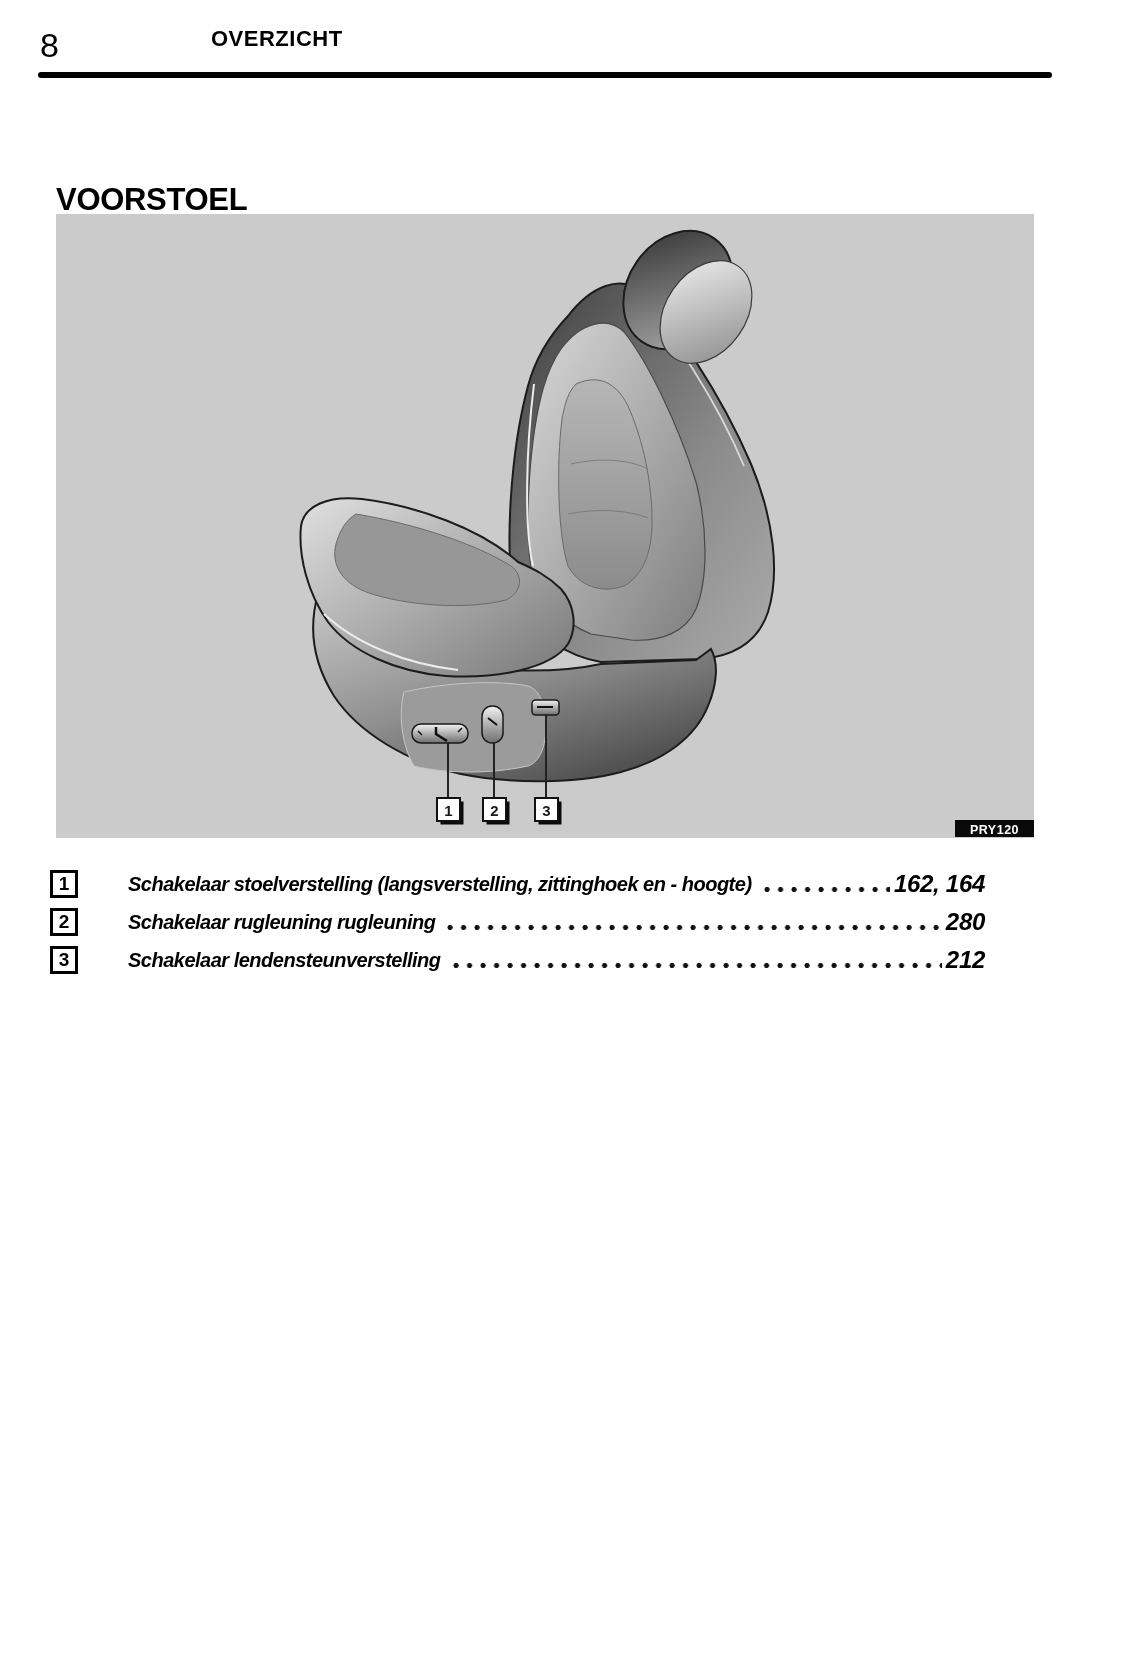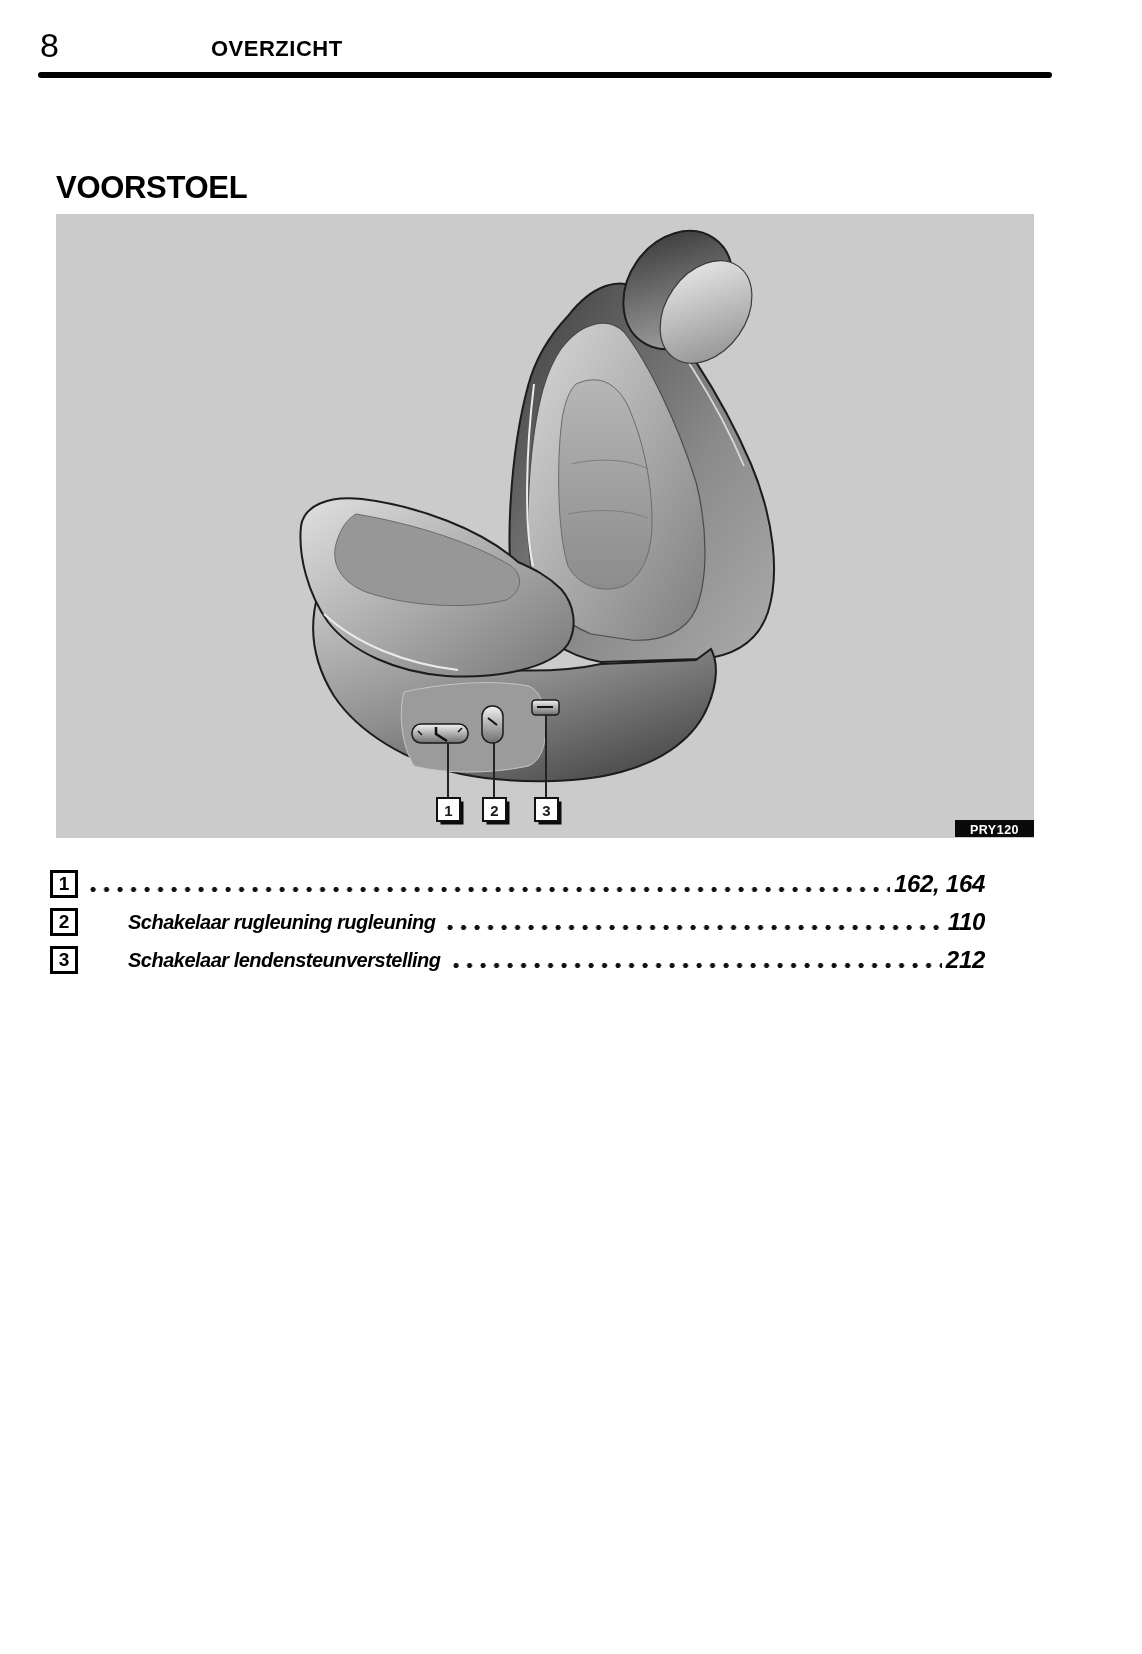--- a/index.html
+++ b/index.html
@@ -2,23 +2,23 @@
 <html><head>
 <meta charset="utf-8">
 <style>
   html,body { margin:0; padding:0; background:#ffffff; }
   .page {
     position:relative; width:1142px; height:1654px; background:#ffffff;
     font-family:"Liberation Sans", sans-serif; color:#000; overflow:hidden;
   }
   .abs { position:absolute; }
   .page-number { left:40px; top:28px; font-size:34px; font-weight:400; line-height:1; }
-  .section-title { left:211px; top:38px; font-size:22px; font-weight:bold; letter-spacing:0.5px; line-height:1; }
+  .section-title { left:211px; top:28px; font-size:22px; font-weight:bold; letter-spacing:0.5px; line-height:1; }
   .header-rule { left:38px; top:72px; width:1014px; height:6px; background:#000; border-radius:3px; }
-  .page-title { left:56px; top:172px; font-size:31px; font-weight:bold; letter-spacing:-0.3px; line-height:1; }
+  .page-title { left:56px; top:184px; font-size:31px; font-weight:bold; letter-spacing:-0.3px; line-height:1; }
   .figure-box { left:56px; top:214px; width:978px; height:624px; background:#cbcbcb; }
   .ref-row { left:50px; width:935px; height:28px; display:flex; align-items:center; }
   .row-1 { top:870px; } .row-2 { top:908px; } .row-3 { top:946px; }
   .num-box {
     width:28px; height:28px; box-sizing:border-box; border:3px solid #000; background:#fff;
     display:flex; align-items:center; justify-content:center;
     font-size:19px; font-weight:bold; flex:0 0 auto;
   }
   .item-label {
     margin-left:50px; font-size:20px; font-weight:bold; font-style:italic;
@@ -146,28 +146,29 @@
 
       <g>
         <rect x="899" y="606" width="79" height="17" fill="#0a0a0a"></rect>
         <text x="938.5" y="619.5" text-anchor="middle" font-size="12.5" font-weight="bold" fill="#ffffff" letter-spacing="0.5">PRY120</text>
       </g>
     </svg>
   </div>
 
   <div class="abs ref-row row-1">
     <div class="num-box">1</div>
+    <div class="item-label">Schakelaar stoelverstelling (langsverstelling, zittinghoek en - hoogte)</div>
     <div class="dot-leader"></div>
     <div class="item-pages">162, 164</div>
   </div>
   <div class="abs ref-row row-2">
     <div class="num-box">2</div>
     <div class="item-label">Schakelaar rugleuning rugleuning</div>
     <div class="dot-leader"></div>
-    <div class="item-pages">110</div>
+    <div class="item-pages">280</div>
   </div>
   <div class="abs ref-row row-3">
     <div class="num-box">3</div>
     <div class="item-label">Schakelaar lendensteunverstelling</div>
     <div class="dot-leader"></div>
     <div class="item-pages">212</div>
   </div>
 
 </div>
 

